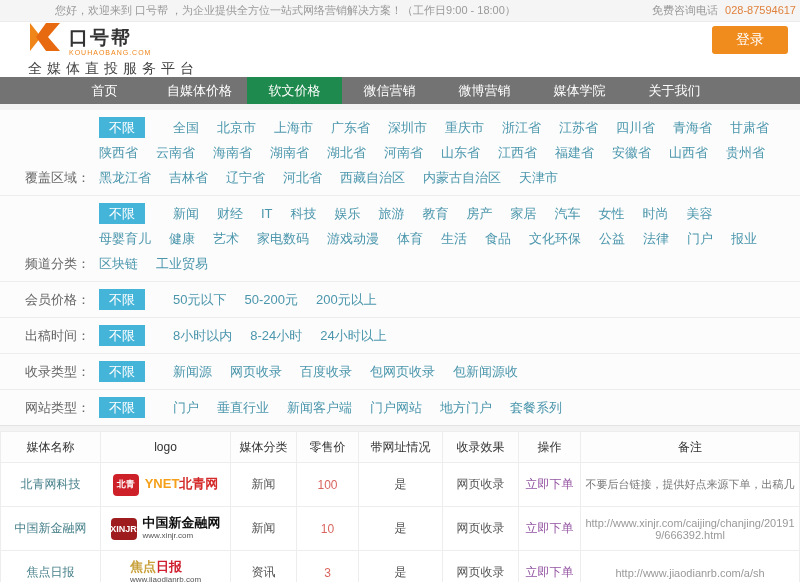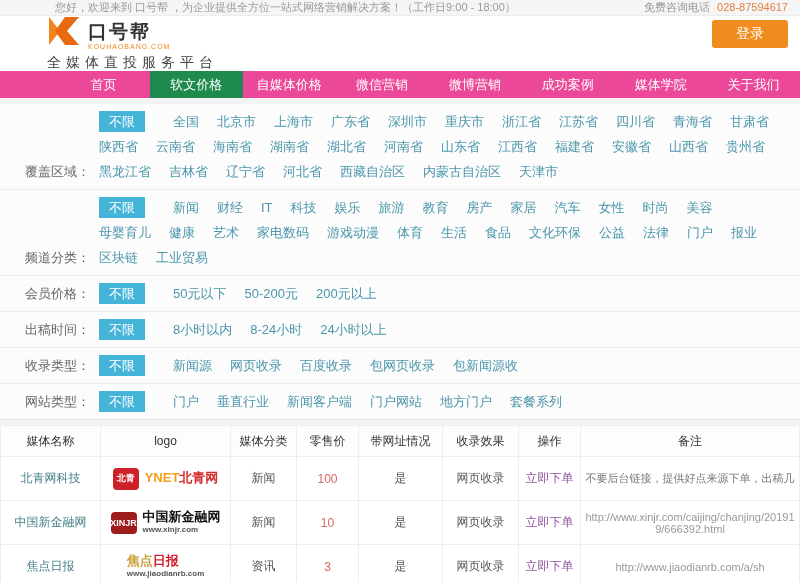--- a/index.html
+++ b/index.html
@@ -1,38 +1,38 @@
 <!DOCTYPE html>
 <html><head>
 <meta charset="utf-8">
 <style>
   * { margin:0; padding:0; box-sizing:border-box; }
   html,body { width:800px; height:582px; overflow:hidden; }
   body { font-family:"Liberation Sans","DejaVu Sans",sans-serif; background:#f3f3f3; }
 
   
-  .topbar { height:16px; background:#f5f5f5; border-bottom:1px solid #ececec;
+  .topbar { height:22px; background:#f5f5f5; border-bottom:1px solid #ececec;
             display:flex; justify-content:space-between; align-items:center;
-            padding:0 12px 0 55px; font-size:11px; color:#999; }
+            padding:0 4px 0 55px; font-size:11px; color:#999; }
   .topbar .phone-num { color:#e0823d; margin-left:4px; }
 
   
   .header { height:55px; background:#fff; display:flex; align-items:center;
             padding-left:28px; position:relative; }
-  .logo-wrap { display:flex; flex-direction:column;margin-left:19px; }
+  .logo-wrap { display:flex; flex-direction:column; }
   .logo-top { display:flex; align-items:flex-end; gap:7px; }
   .logo-name-col { display:flex; flex-direction:column; line-height:1; }
   .logo-name { font-size:19px; font-weight:bold; color:#333; letter-spacing:2px; }
   .logo-dom { font-size:7px; color:#f08519; letter-spacing:1px; margin-top:2px; }
   .logo-tagline { font-size:14px; color:#444; letter-spacing:5px; margin-top:4px; }
   .login-btn { position:absolute; right:12px; top:4px; background:#f08c1e; color:#fff;
                font-size:14px; padding:5px 24px; border-radius:3px; cursor:pointer; border:none; }
 
   
-  .nav { height:27px; background:#ec4899; display:flex; padding-left:57px; }
+  .nav { height:27px; background:#737373; display:flex; padding-left:57px; }
   .nav-item { width:95px; text-align:center; line-height:27px; color:#fff;
               font-size:13px; cursor:pointer; }
   .nav-item.active { background:#1f8a4d; }
 
   
   .filters { background:#fcfcfc; border-bottom:1px solid #e3e3e3; margin-top:6px; }
   .filter-row { display:flex; align-items:flex-end; padding:5px 6px 5px 25px;
                 border-bottom:1px solid #ececec; font-size:13px; }
   .filter-row:last-child { border-bottom:none; }
   .filter-label { color:#666; width:74px; flex-shrink:0; line-height:24px; }
@@ -52,21 +52,21 @@
   .price-cell { color:#d9655f; }
   .action-link { color:#9455a3; cursor:pointer; }
   .remark-text { color:#777; font-size:11px; white-space:nowrap; overflow:hidden; }
   .remark-url { color:#999; font-size:11px; word-break:break-all; white-space:normal; }
   .logo-box { display:flex; align-items:center; justify-content:center; gap:6px; }
   .logo-badge { width:26px; height:22px; border-radius:4px; color:#fff; font-size:9px;
                 display:flex; align-items:center; justify-content:center; font-weight:bold;
                 flex-shrink:0; }
   .logo-texts { text-align:left; line-height:1.15; }
   .logo-title { font-size:13px; font-weight:bold; white-space:nowrap; }
-  .logo-sub { font-size:8px; color:#555;font-weight:bold; }
+  .logo-sub { font-size:8px; color:#555; }
 </style>
 </head>
 <body>
 
 <div class="topbar">
   <span>您好，欢迎来到 口号帮 ，为企业提供全方位一站式网络营销解决方案！（工作日9:00 - 18:00）</span>
   <span>
     <span>免费咨询电话</span>
     <span class="phone-num">028-87594617</span>
   </span>
@@ -86,25 +86,24 @@
         <span class="logo-dom">KOUHAOBANG.COM</span>
       </span>
     </div>
     <span class="logo-tagline">全媒体直投服务平台</span>
   </div>
   <button class="login-btn">登录</button>
 </div>
 
 <div class="nav">
     <div class="nav-item">首页</div>
+    <div class="nav-item">自媒体价格</div>
     <div class="nav-item active">软文价格</div>
-    <div class="nav-item">自媒体价格</div>
     <div class="nav-item">微信营销</div>
     <div class="nav-item">微博营销</div>
-    <div class="nav-item">成功案例</div>
     <div class="nav-item">媒体学院</div>
     <div class="nav-item">关于我们</div>
   </div>
 
 <div class="filters">
     <div class="filter-row">
       <span class="filter-label">覆盖区域：</span>
       <div class="chips">
         <span class="chip-selected">不限</span>
         <span class="chip">全国</span>

